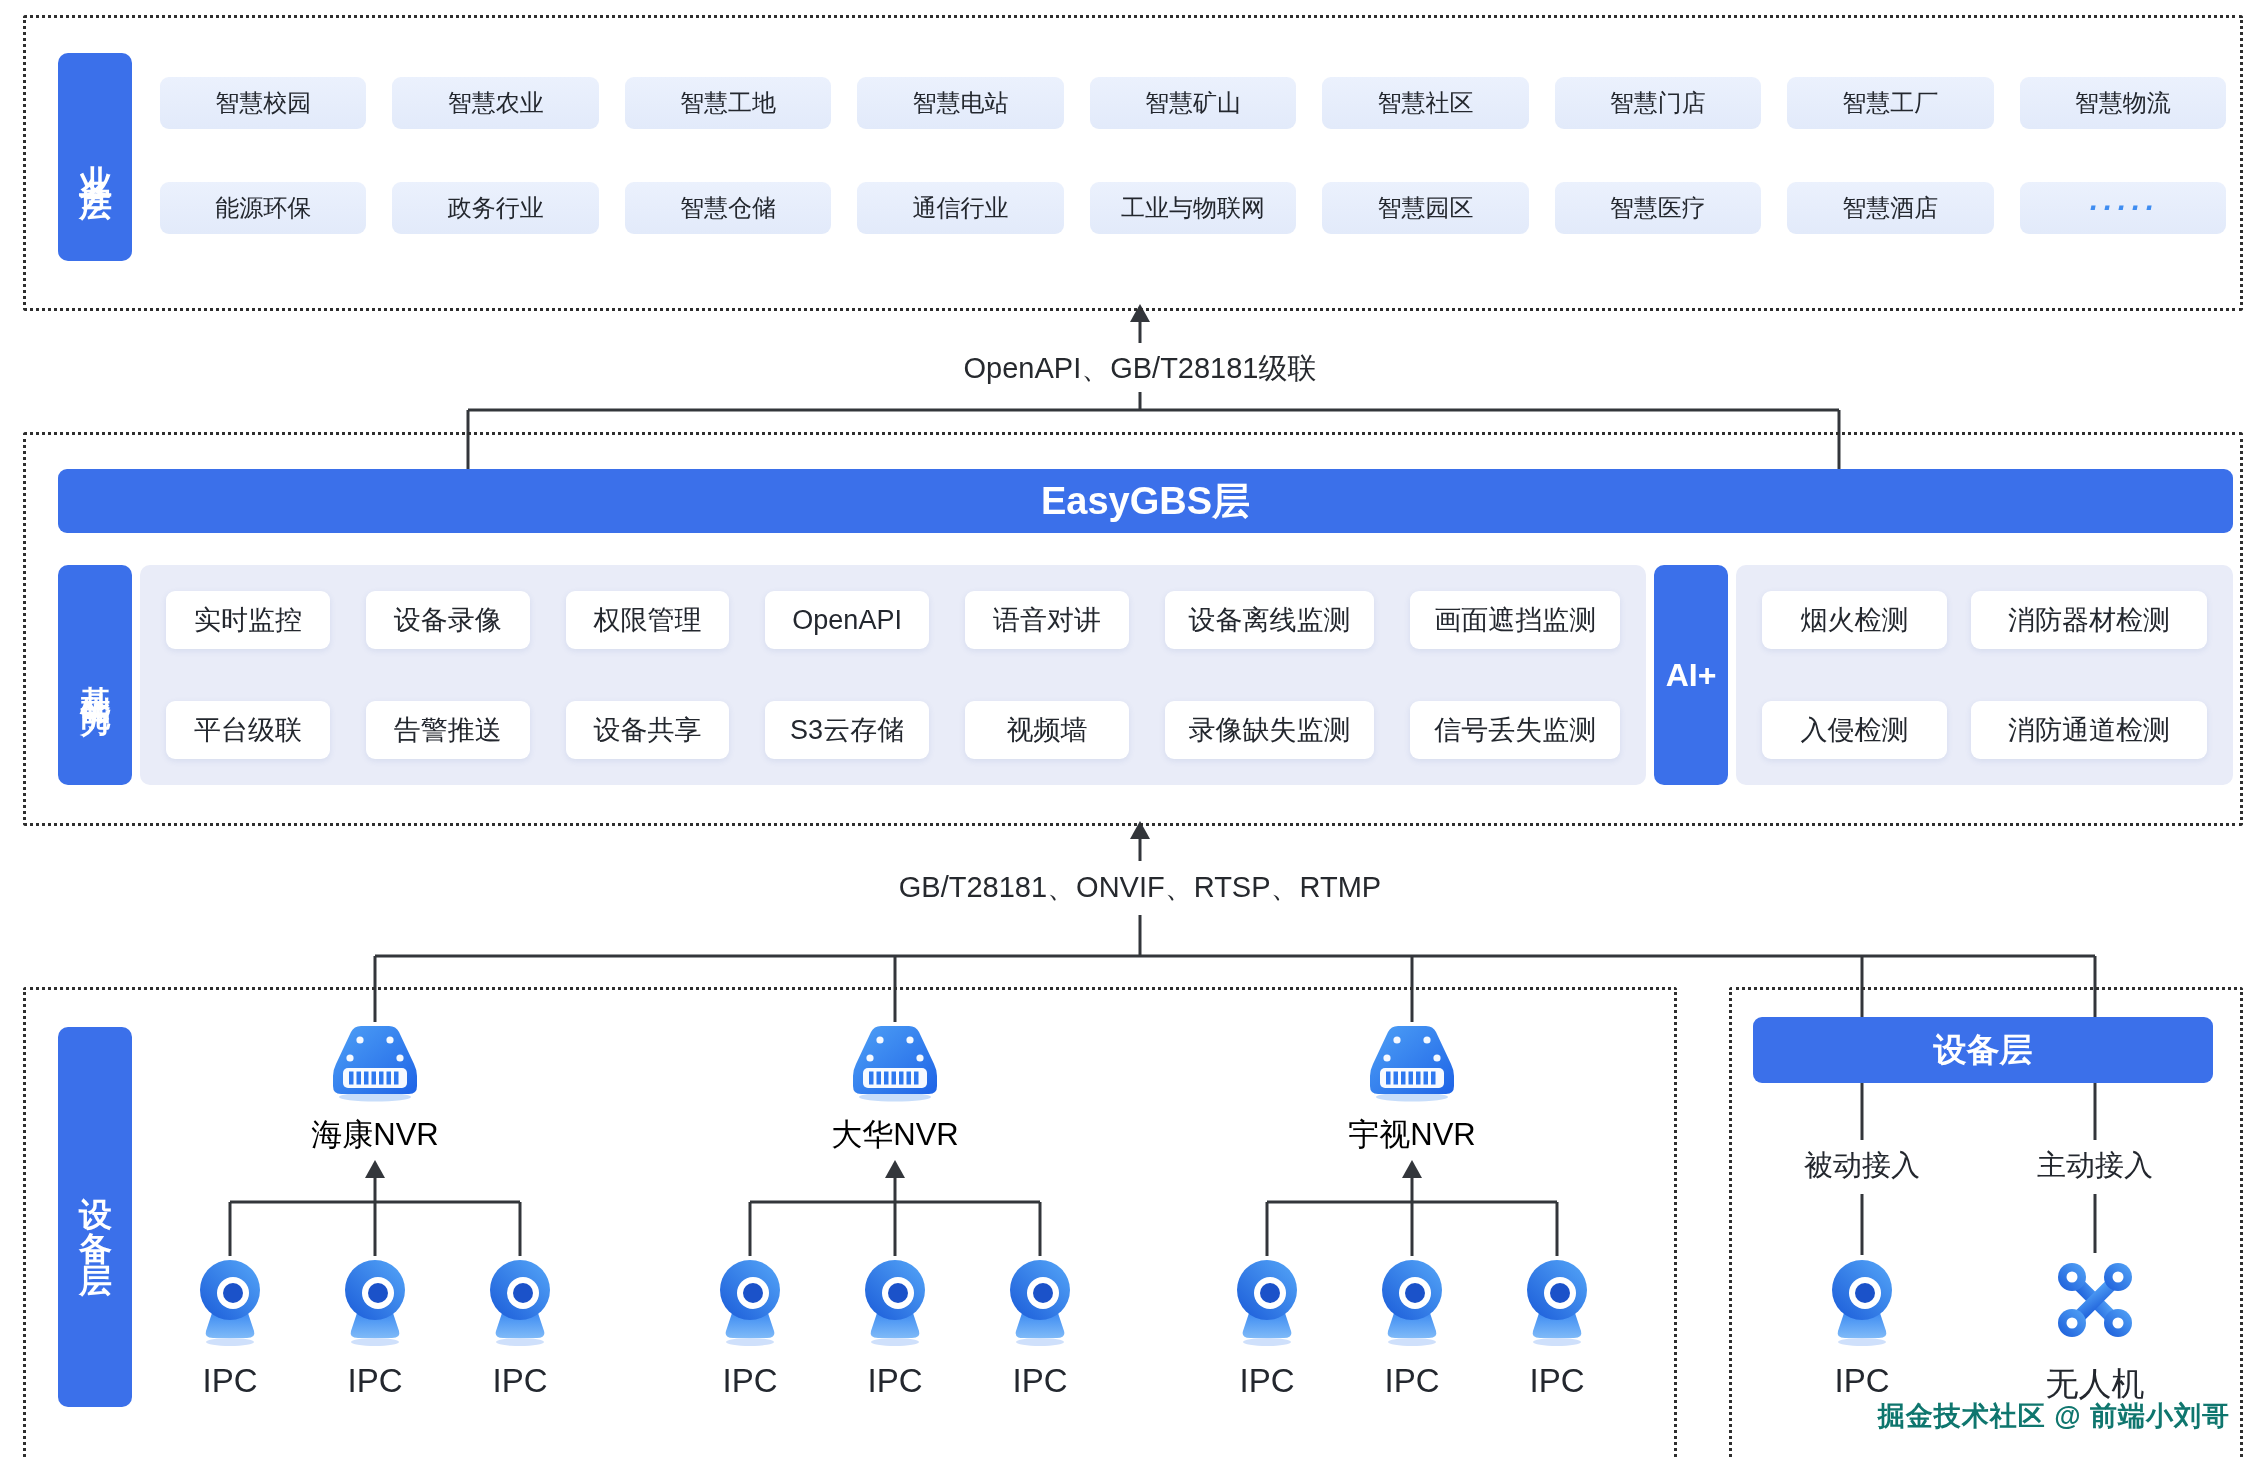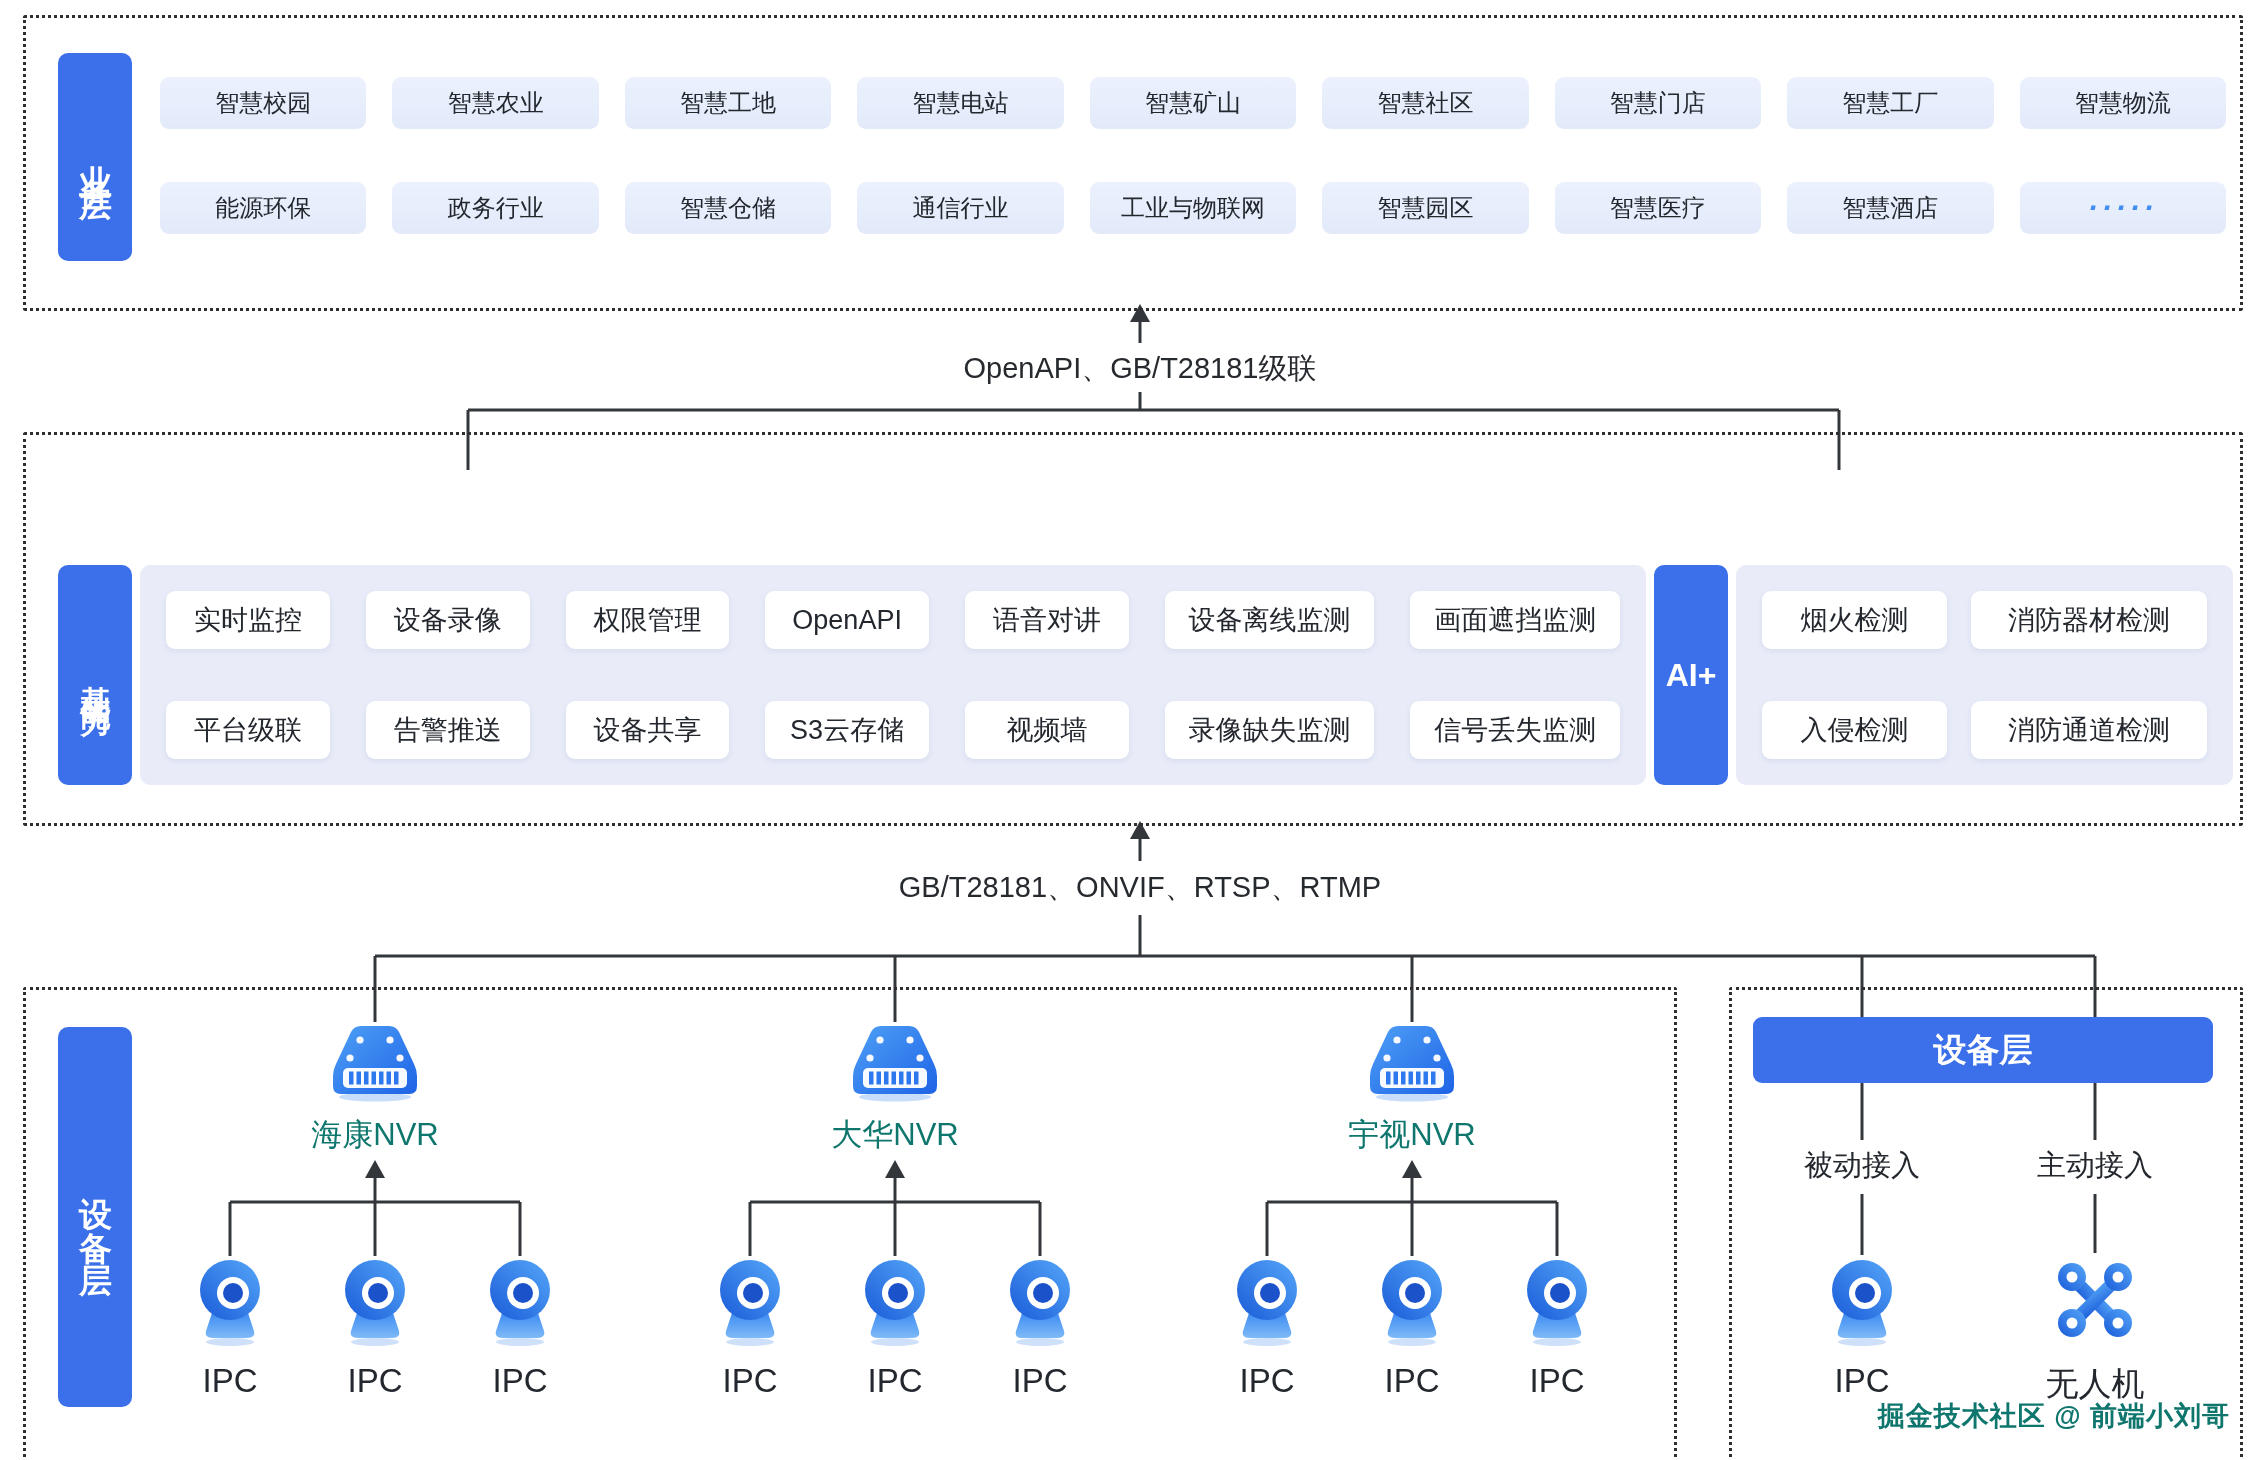--- a/index.html
+++ b/index.html
@@ -43,21 +43,21 @@
     font-size:27px; color:#23272E; box-shadow:0 2px 6px rgba(50,80,160,.10);
   }
   .w-lg { flex:1.28; }
   .ai-sm { flex:0.88; } .ai-lg { flex:1.12; }
 
   .conn-label {
     position:absolute; transform:translateX(-50%);
     font-size:29px; color:#26292e; white-space:nowrap;
   }
   .cx { position:absolute; transform:translateX(-50%); white-space:nowrap; }
-  .nvr-name { font-size:31px; color:#0f766e; }
+  .nvr-name { font-size:31px; color:#000000; }
   .ipc-name { font-size:33px; color:#23272E; }
   .mode-label { font-size:29px; color:#23272E; }
   .icon-svg { position:absolute; transform:translateX(-50%); }
 
   .watermark {
     position:absolute; font-size:27px; color:#0f766e; white-space:nowrap;
     text-shadow:-1px -1px 0 rgba(255,255,255,.85), 1px 1px 0 rgba(255,255,255,.7);
     font-weight:bold; letter-spacing:1px;
   }
 </style>
@@ -198,20 +198,21 @@
       <div class="chip">工业与物联网</div>
       <div class="chip">智慧园区</div>
       <div class="chip">智慧医疗</div>
       <div class="chip">智慧酒店</div>
       <div class="chip dots">·····</div>
     </div>
 
     <div class="conn-label" style="left:1140px; top:349px;">OpenAPI、GB/T28181级联</div>
 
     <div class="dashed-box" style="left:23px; top:432px; width:2214px; height:388px;"></div>
+    <div class="bar" style="left:58px; top:469px; width:2175px; height:64px; font-size:38px;">EasyGBS层</div>
 
     <div class="vlabel" style="left:58px; top:565px; width:74px; height:220px; font-size:30px; letter-spacing:7px;">基础能力</div>
 
     <div class="panel" style="left:140px; top:565px; width:1506px; height:220px;">
       <div class="frow">
         <div class="fpill">实时监控</div>
         <div class="fpill">设备录像</div>
         <div class="fpill">权限管理</div>
         <div class="fpill">OpenAPI</div>
         <div class="fpill">语音对讲</div>

